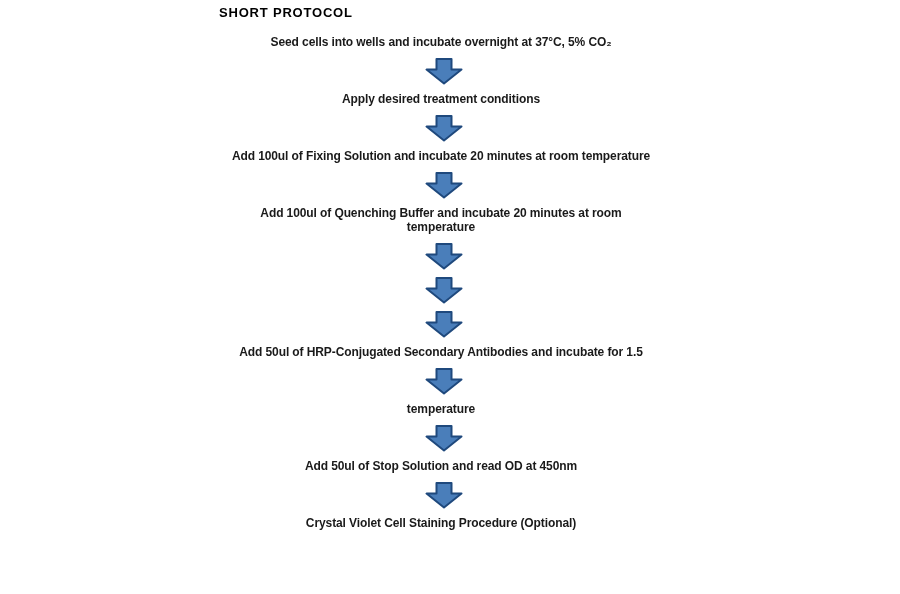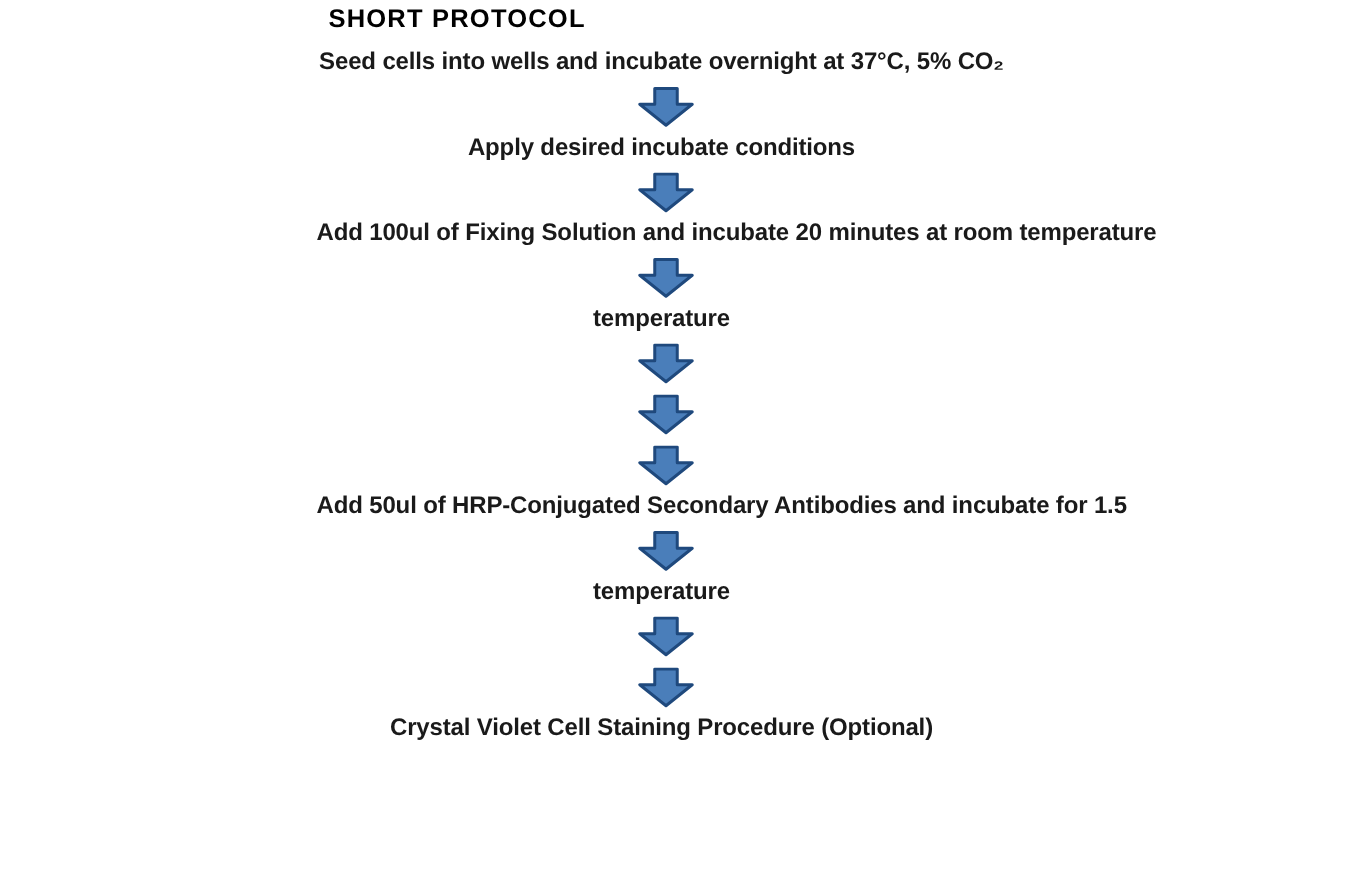--- a/index.html
+++ b/index.html
@@ -15,36 +15,36 @@
     font-family: "Liberation Sans", sans-serif;
   }
   .canvas {
     position: absolute;
     left: 211px;
     top: 3px;
     width: 460px;
   }
   .title {
     margin: 0 0 12px 8px;
-    font-size: 17px;
+    font-size: 13px;
     line-height: 20px;
     font-weight: 700;
     letter-spacing: 0.8px;
     color: var(--title-color, #000);
     text-align: left;
   }
   .flow {
     width: 100%;
     text-align: center;
   }
   .step {
     margin: 0 0 9px 0;
   }
   .step-line {
-    font-size: 16px;
+    font-size: 12px;
     line-height: 14px;
     font-weight: 700;
     letter-spacing: -0.1px;
     color: var(--text-color, #1a1a1a);
     white-space: nowrap;
   }
   .arrow {
     height: 27px;
     margin: 0 auto 7px auto;
     width: 38px;
@@ -62,36 +62,37 @@
   <div class="flow" id="flow">
       <div class="step">
         <div class="step-line">Seed cells into wells and incubate overnight at 37°C, 5% CO₂</div>
       </div>
       <div class="arrow">
         <svg width="38" height="27" viewBox="0 0 38 27">
           <polygon points="11.5,1 26.5,1 26.5,11.5 36.5,11.5 19,25.5 1.5,11.5 11.5,11.5" fill="#4a7eba" stroke="#1f497d" stroke-width="2" stroke-linejoin="round"></polygon>
         </svg>
       </div>
       <div class="step">
-        <div class="step-line">Apply desired incubate conditions</div>
+        <div class="step-line">Apply desired treatment conditions</div>
       </div>
       <div class="arrow">
         <svg width="38" height="27" viewBox="0 0 38 27">
           <polygon points="11.5,1 26.5,1 26.5,11.5 36.5,11.5 19,25.5 1.5,11.5 11.5,11.5" fill="#4a7eba" stroke="#1f497d" stroke-width="2" stroke-linejoin="round"></polygon>
         </svg>
       </div>
       <div class="step">
         <div class="step-line">Add 100ul of Fixing Solution and incubate 20 minutes at room temperature</div>
       </div>
       <div class="arrow">
         <svg width="38" height="27" viewBox="0 0 38 27">
           <polygon points="11.5,1 26.5,1 26.5,11.5 36.5,11.5 19,25.5 1.5,11.5 11.5,11.5" fill="#4a7eba" stroke="#1f497d" stroke-width="2" stroke-linejoin="round"></polygon>
         </svg>
       </div>
       <div class="step">
+        <div class="step-line">Add 100ul of Quenching Buffer and incubate 20 minutes at room</div>
         <div class="step-line">temperature</div>
       </div>
       <div class="arrow">
         <svg width="38" height="27" viewBox="0 0 38 27">
           <polygon points="11.5,1 26.5,1 26.5,11.5 36.5,11.5 19,25.5 1.5,11.5 11.5,11.5" fill="#4a7eba" stroke="#1f497d" stroke-width="2" stroke-linejoin="round"></polygon>
         </svg>
       </div>
       <div class="arrow">
         <svg width="38" height="27" viewBox="0 0 38 27">
           <polygon points="11.5,1 26.5,1 26.5,11.5 36.5,11.5 19,25.5 1.5,11.5 11.5,11.5" fill="#4a7eba" stroke="#1f497d" stroke-width="2" stroke-linejoin="round"></polygon>
@@ -111,20 +112,23 @@
         </svg>
       </div>
       <div class="step">
         <div class="step-line">temperature</div>
       </div>
       <div class="arrow">
         <svg width="38" height="27" viewBox="0 0 38 27">
           <polygon points="11.5,1 26.5,1 26.5,11.5 36.5,11.5 19,25.5 1.5,11.5 11.5,11.5" fill="#4a7eba" stroke="#1f497d" stroke-width="2" stroke-linejoin="round"></polygon>
         </svg>
       </div>
+      <div class="step">
+        <div class="step-line">Add 50ul of Stop Solution and read OD at 450nm</div>
+      </div>
       <div class="arrow">
         <svg width="38" height="27" viewBox="0 0 38 27">
           <polygon points="11.5,1 26.5,1 26.5,11.5 36.5,11.5 19,25.5 1.5,11.5 11.5,11.5" fill="#4a7eba" stroke="#1f497d" stroke-width="2" stroke-linejoin="round"></polygon>
         </svg>
       </div>
       <div class="step">
         <div class="step-line">Crystal Violet Cell Staining Procedure (Optional)</div>
       </div>
     </div>
 </div>

